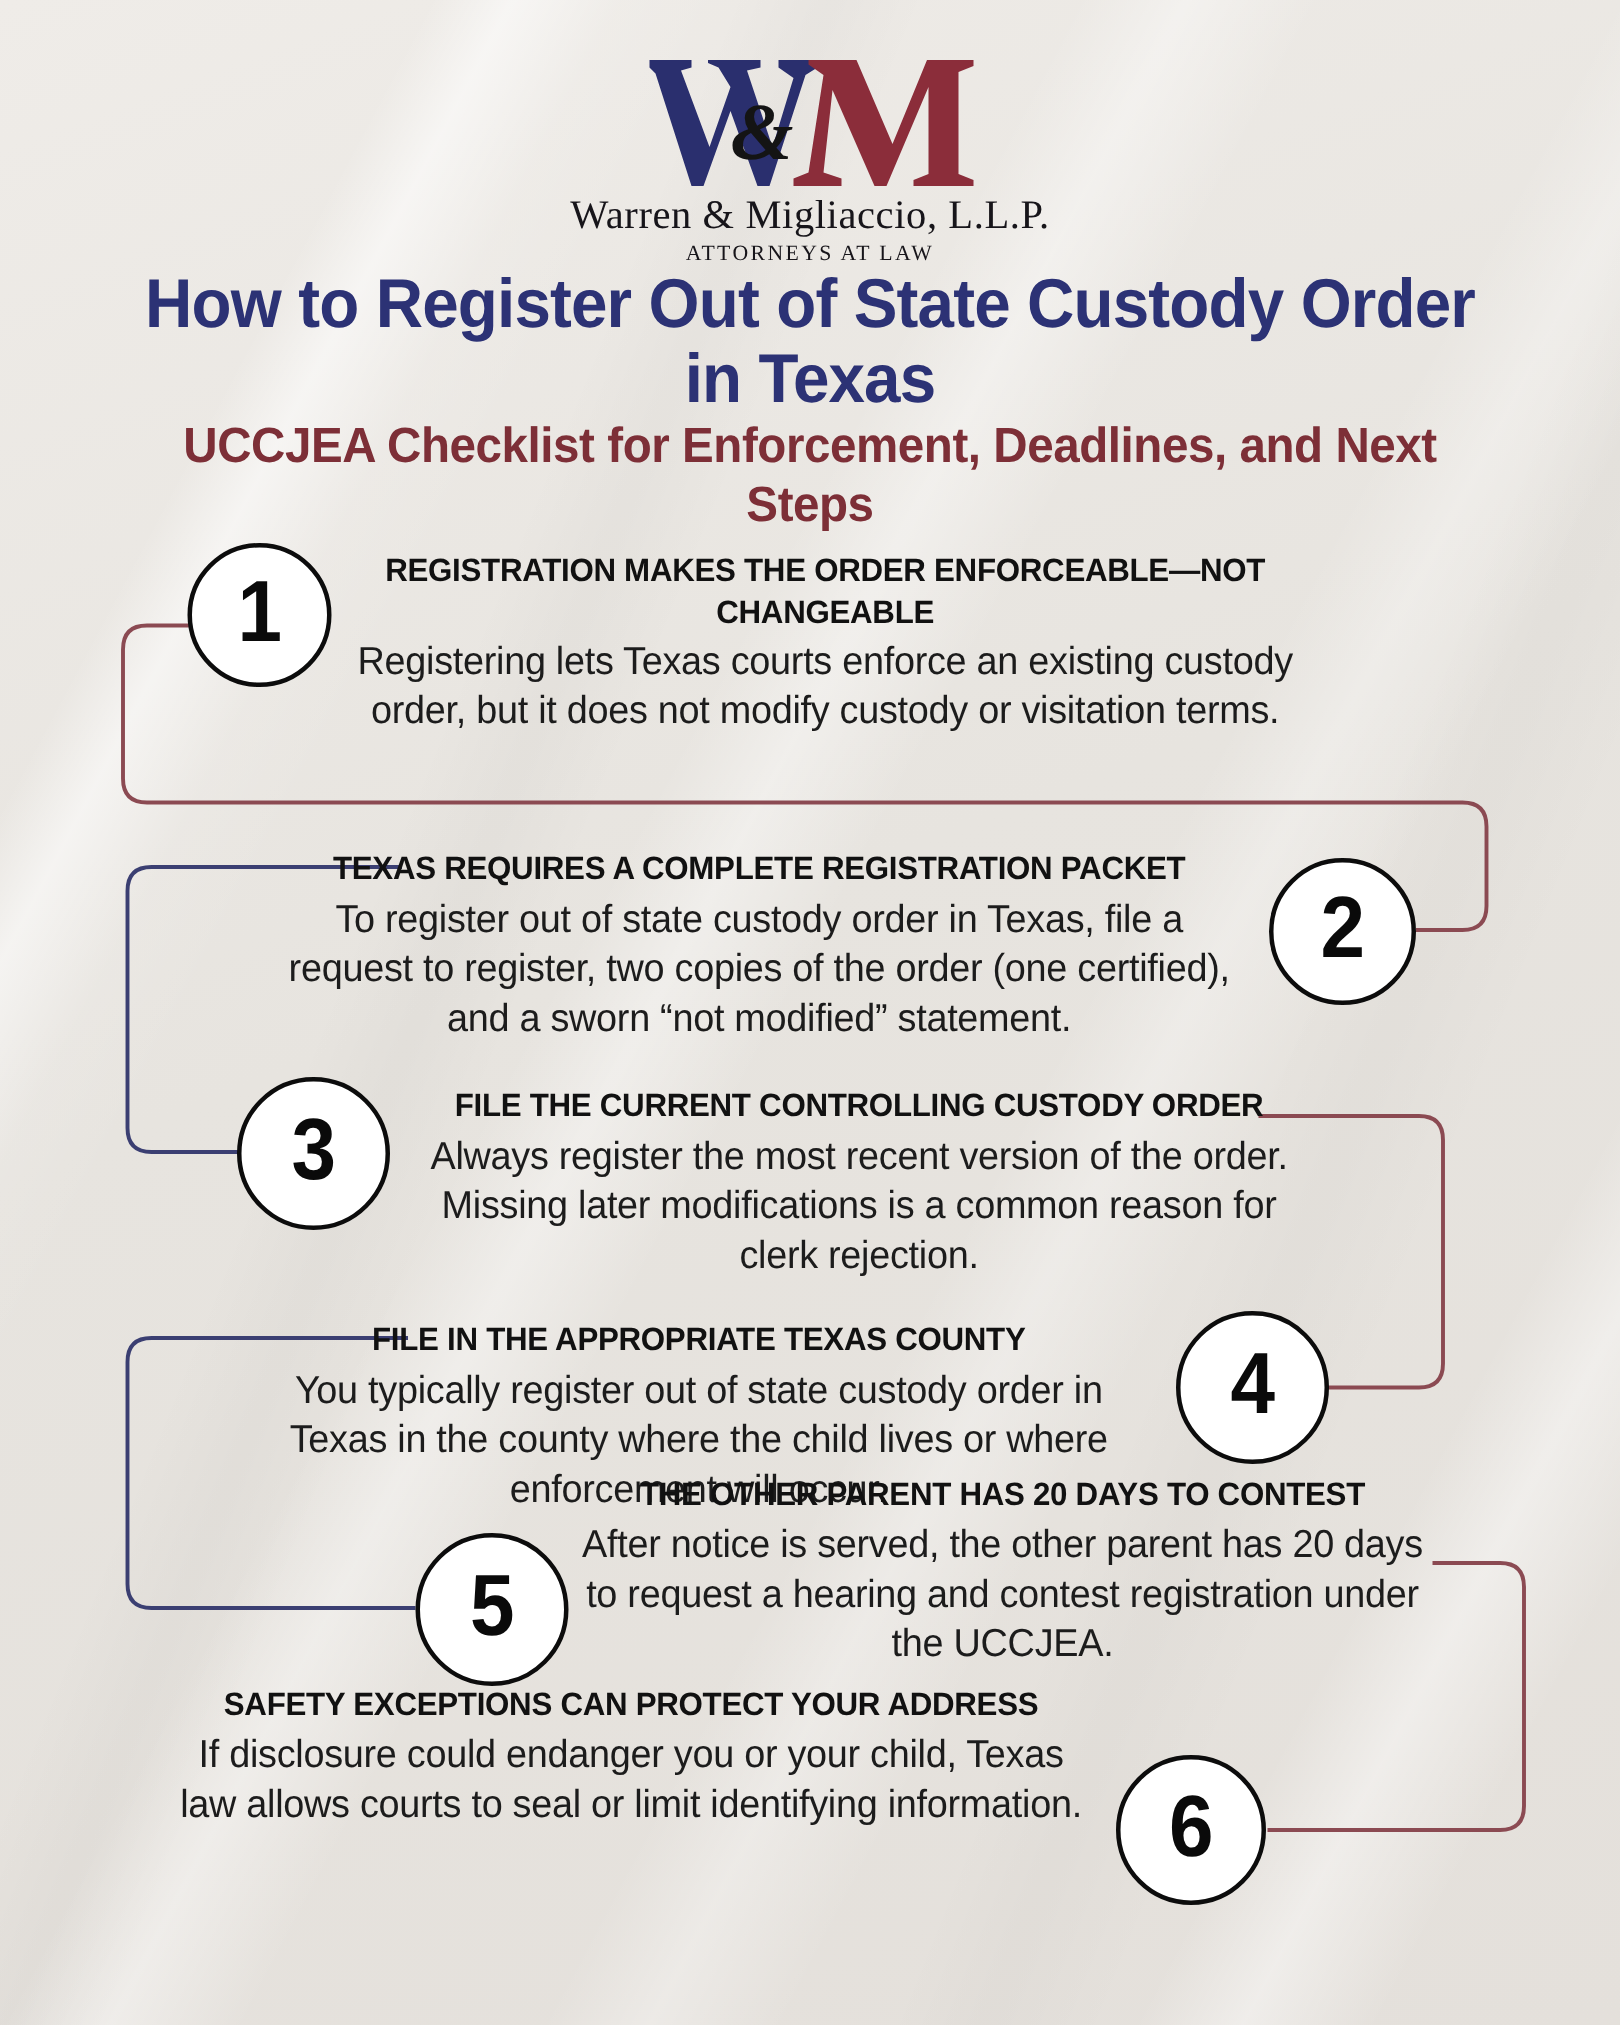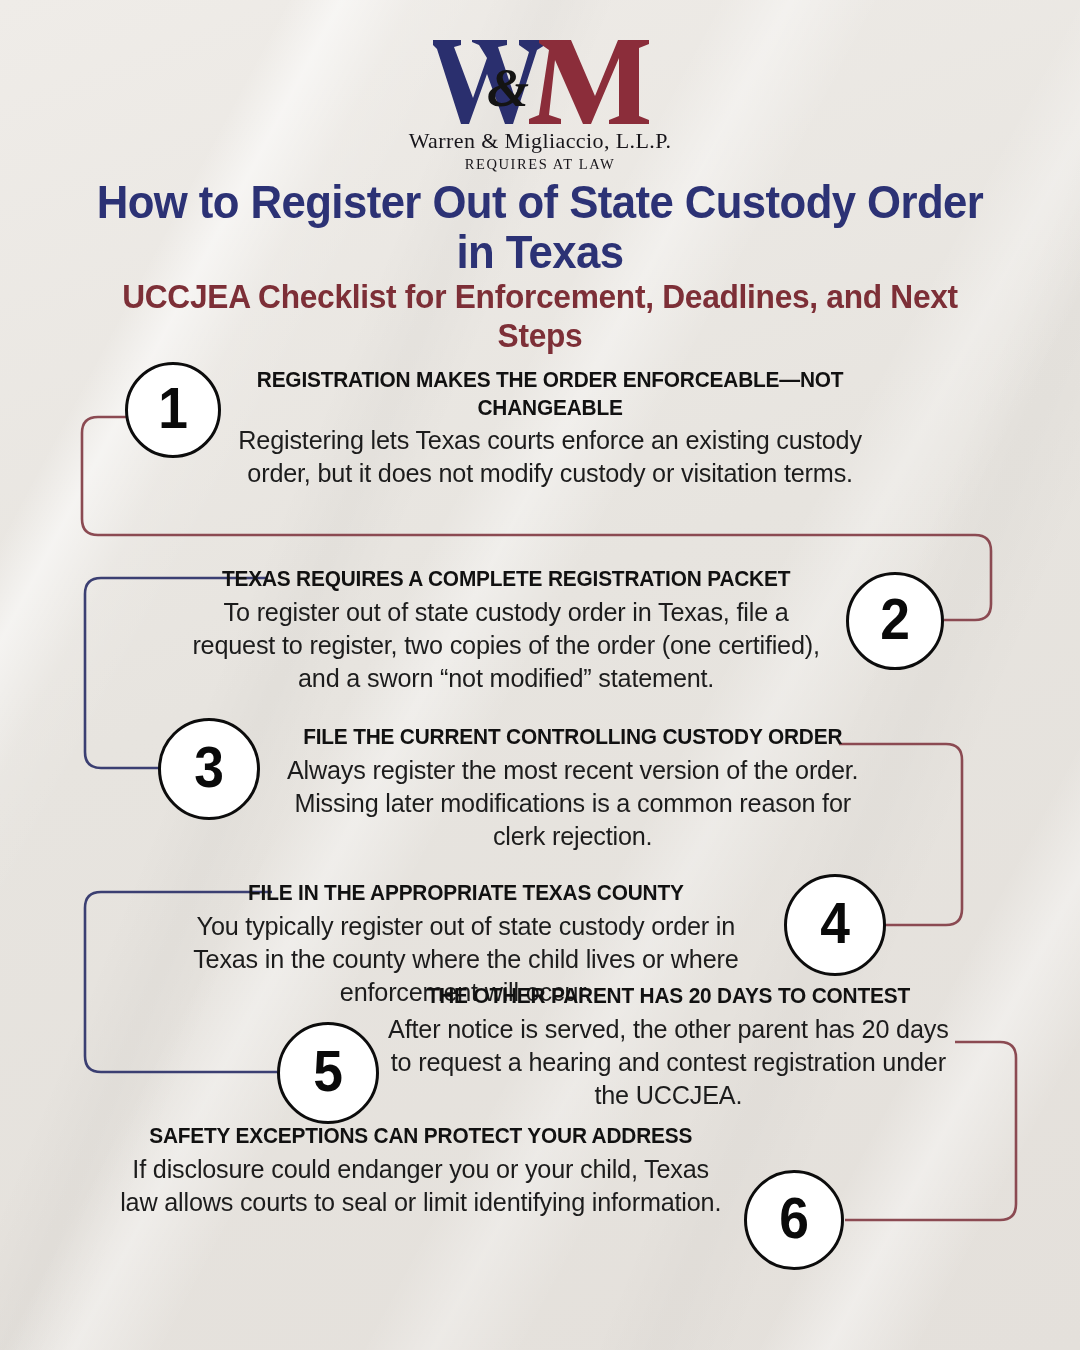--- a/index.html
+++ b/index.html
@@ -53,21 +53,21 @@
   }
   .logo-mark {
     position: relative;
     width: 230px;
     height: 92px;
     margin: 0 auto;
   }
   .logo-mark svg { display: block; }
   .logo-firm {
     font-family: "Liberation Serif", serif;
-    font-size: 22px;
+    font-size: 27px;
     color: #17151a;
     letter-spacing: 0.4px;
     margin-top: 2px;
   }
   .logo-tag {
     font-family: "Liberation Serif", serif;
     font-size: 14.5px;
     color: #17151a;
     letter-spacing: 1.6px;
     margin-top: 2px;
@@ -171,21 +171,21 @@
       <svg width="230" height="92" viewBox="0 0 230 92">
 
         <path d="M8 6 L36 6 L36 11 L29 13 L48 64 L62 24 L54 11 L47 8 L47 6 L82 6 L82 11 L73 13 L90 64 L104 18 L94 11 L94 6 L120 6 L120 11 L112 16 L88 90 L80 90 L62 40 L44 90 L36 90 L12 15 L8 11 Z" fill="#2a2f6e"></path>
 
         <path d="M104 90 L104 85 L114 81 L124 16 L114 9 L114 6 L146 6 L170 62 L193 6 L224 6 L224 10 L214 14 L214 82 L224 86 L224 90 L184 90 L184 86 L194 82 L194 24 L166 90 L158 90 L130 26 L124 81 L136 85 L136 90 Z" fill="#8b2d3a"></path>
 
         <text x="62" y="72" font-family="Liberation Serif, serif" font-size="54" font-weight="bold" font-style="italic" fill="#141414">&amp;</text>
       </svg>
     </div>
     <div class="logo-firm">Warren &amp; Migliaccio, L.L.P.</div>
-    <div class="logo-tag">REQUIRES AT LAW</div>
+    <div class="logo-tag">ATTORNEYS AT LAW</div>
   </div>
 
   <div id="title">How to Register Out of State Custody Order in Texas</div>
   <div id="subtitle">UCCJEA Checklist for Enforcement, Deadlines, and Next Steps</div>
 
   <div class="step">
     <div class="circle" style="left:125px; top:362px; width:96px; height:96px;">
       <span>1</span>
     </div>
     <div class="step-text" style="left:230px; top:367px; width:660px;">

